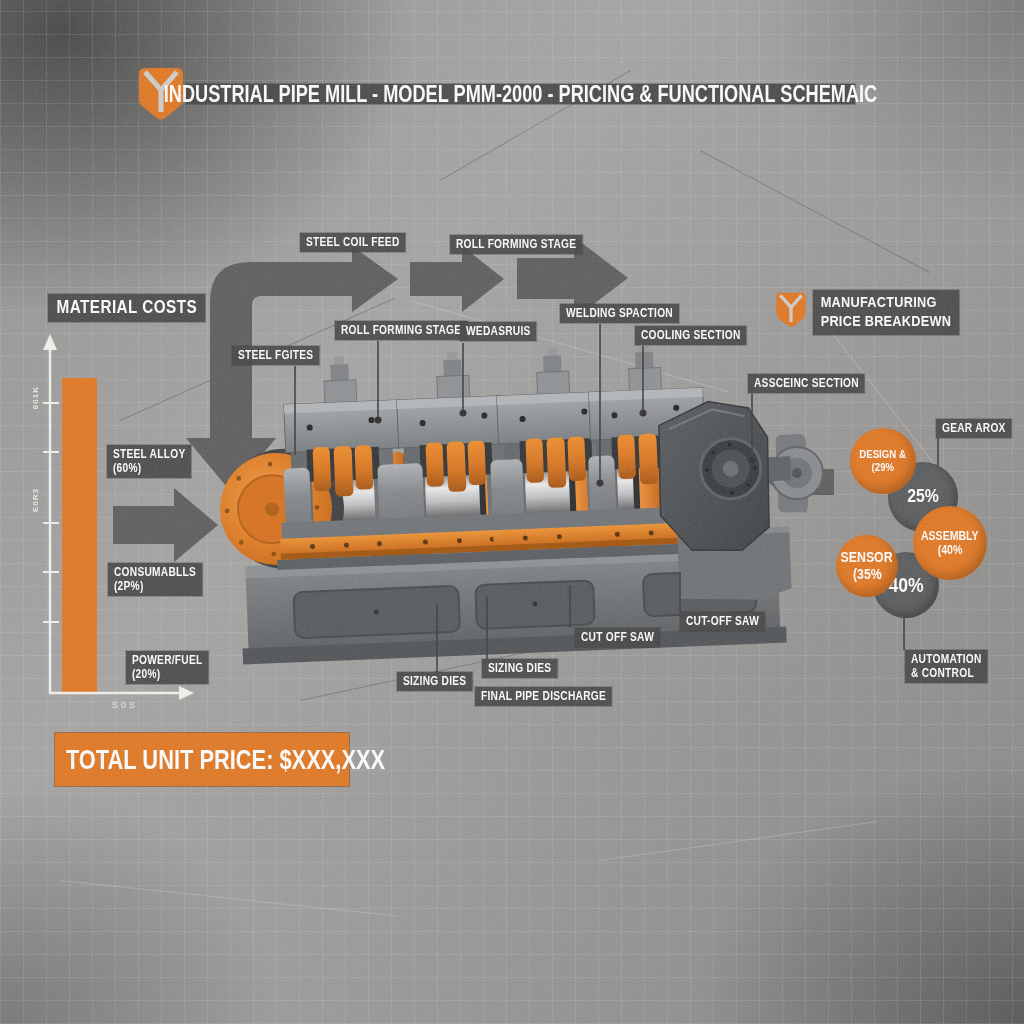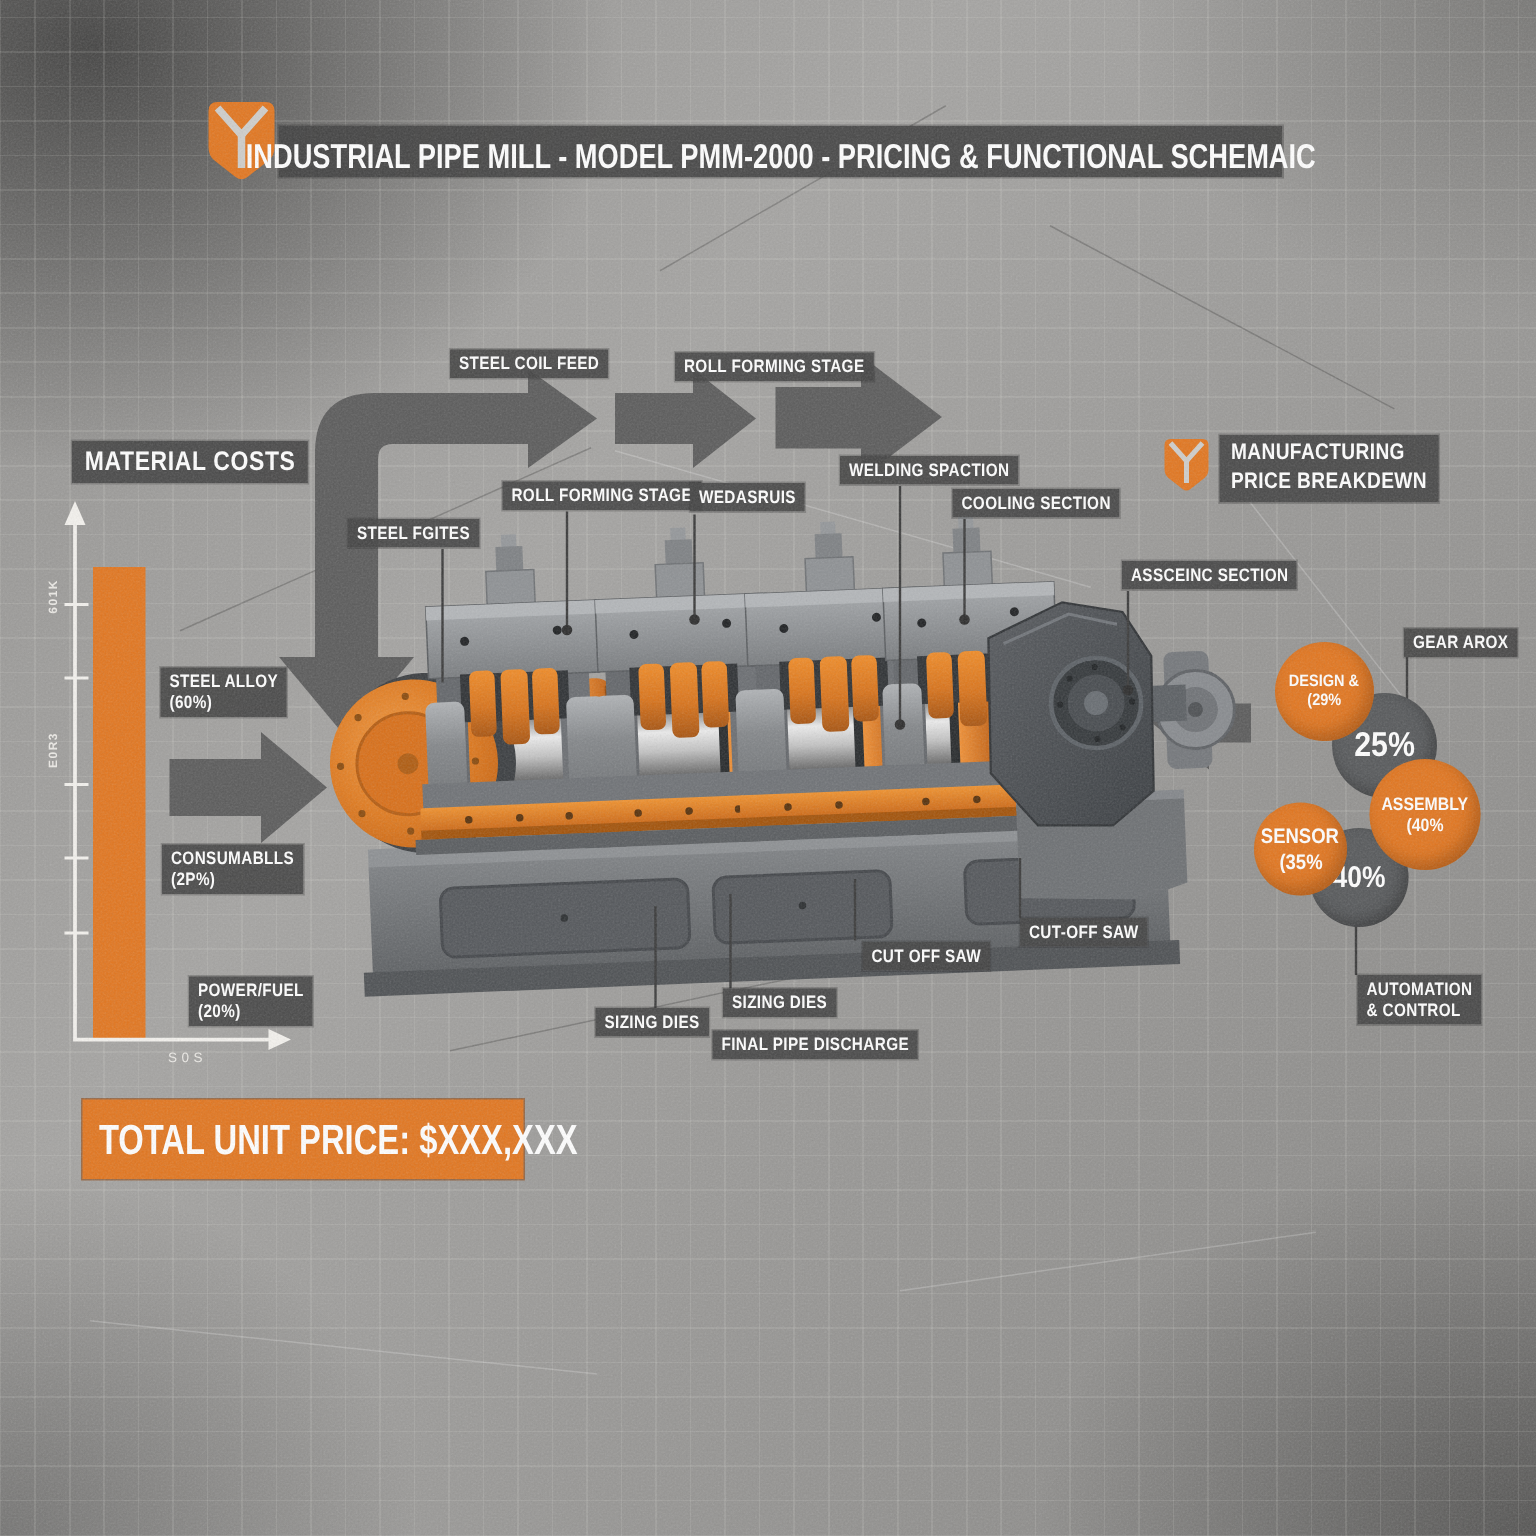--- a/index.html
+++ b/index.html
@@ -28,22 +28,22 @@
     position:absolute; background:rgba(66,66,66,0.92); color:#fff;
     white-space:nowrap; font-weight:bold; font-size:12px; letter-spacing:.3px;
     padding:2px 7px 3px; transform:scaleX(0.85); transform-origin:left top;
     box-shadow:0 0 0 1px rgba(30,30,30,0.25);
   }
   .lbl .l2 { display:block; }
   .hdr { font-size:18px; padding:3px 10px 4px; letter-spacing:.5px; }
   .hdr2 { font-size:15px; line-height:1.25; padding:3px 9px 4px; }
 
   .titlebar {
-    position:absolute; left:186px; top:84px; width:669px; height:34px;
-    background:rgba(62,62,62,0.9); display:flex; align-items:flex-end; justify-content:center;
+    position:absolute; left:186px; top:84px; width:669px; height:20px;
+    background:rgba(62,62,62,0.9); display:flex; align-items:center; justify-content:center;
     box-shadow:0 0 0 1px rgba(30,30,30,0.3);
   }
   .titlebar span {
     color:#fff; font-weight:bold; font-size:23px; white-space:nowrap;
     transform:scaleX(0.79); letter-spacing:0;
   }
 
   .circ {
     position:absolute; border-radius:50%; display:flex; flex-direction:column;
     align-items:center; justify-content:center; color:#fff; font-weight:bold;
@@ -328,21 +328,21 @@
 <svg class="abs" style="left:775px;top:291px" width="32" height="38" viewBox="0 0 48 56">
   <path d="M2,8 Q2,2 8,2 L40,2 Q46,2 46,8 L46,32 Q46,38 42,41 L28,52 Q24,55 20,52 L6,41 Q2,38 2,32 Z" fill="#E2761F"></path>
   <path d="M8,6 L24,24 L40,6" fill="none" stroke="#cfcecb" stroke-width="5"></path>
   <path d="M24,24 L24,46" fill="none" stroke="#cfcecb" stroke-width="5"></path>
 </svg>
 <div class="lbl hdr2" style="left:813px;top:290px">
   <span>MANUFACTURING</span><span class="l2">PRICE BREAKDEWN</span>
 </div>
 <div class="lbl" style="left:936px;top:419px"><span>GEAR AROX</span></div>
 
-<div class="circ gray" style="left:888px;top:462px;width:70px;height:70px;font-size:23px">
+<div class="circ gray" style="left:888px;top:462px;width:70px;height:70px;font-size:18px">
   <div class="in">25%</div>
 </div>
 <div class="circ gray" style="left:873px;top:552px;width:66px;height:66px;font-size:20px">
   <div class="in">40%</div>
 </div>
 <div class="circ orange" style="left:850px;top:428px;width:66px;height:66px;font-size:11px">
   <div class="in">DESIGN &amp;</div>
   <div class="in">(29%</div>
 </div>
 <div class="circ orange" style="left:913px;top:506px;width:74px;height:74px;font-size:12px">

